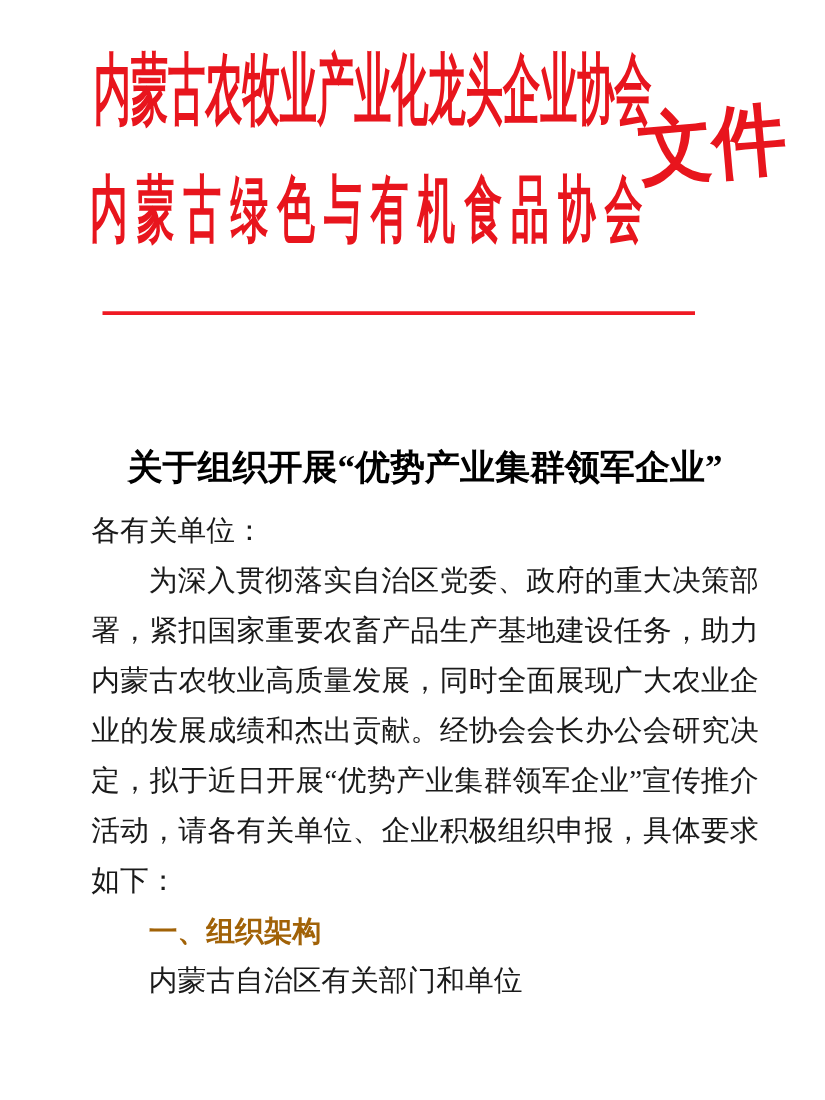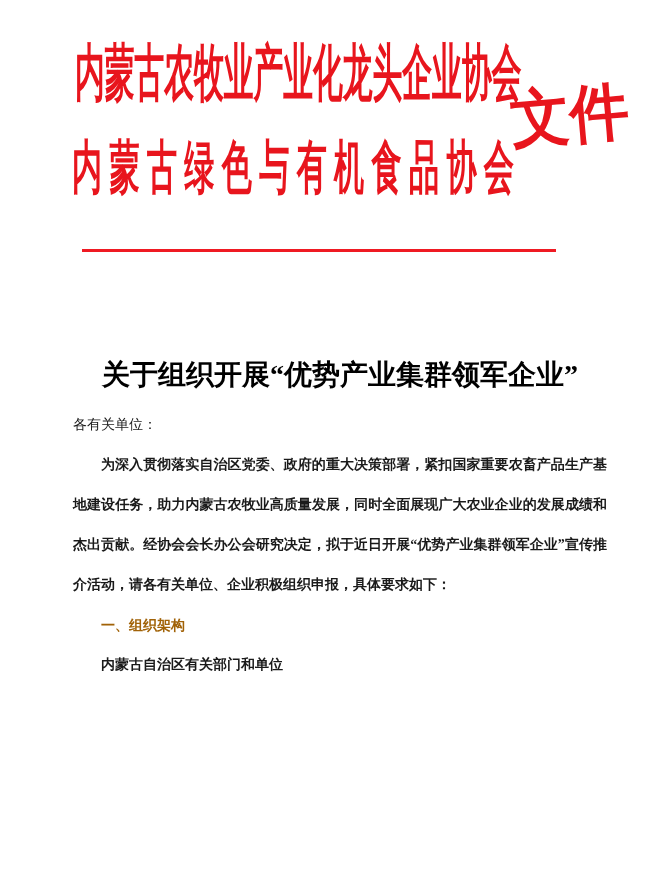--- a/index.html
+++ b/index.html
@@ -81,30 +81,29 @@
     font-weight: bold;
     line-height: 60px;
     text-align: center;
     color: #000000;
     font-family: "Liberation Serif", "DejaVu Serif", serif;
   }
   .title-line { display: block; }
 
   .body-text p {
     margin: 0;
-    font-size: 14px;
+    font-size: 23px;
     line-height: 40px;
   }
   .salutation {
     text-indent: 0;
   }
   .para-indent {
     text-indent: 2em;
     text-align: justify;
-    font-weight: bold;
   }
   .section-heading,
   .sub-heading {
     text-indent: 2em;
     font-weight: bold;
     color: #a16207;
     font-family: "Liberation Sans", "DejaVu Sans", sans-serif;
   }
 </style>
 </head>

